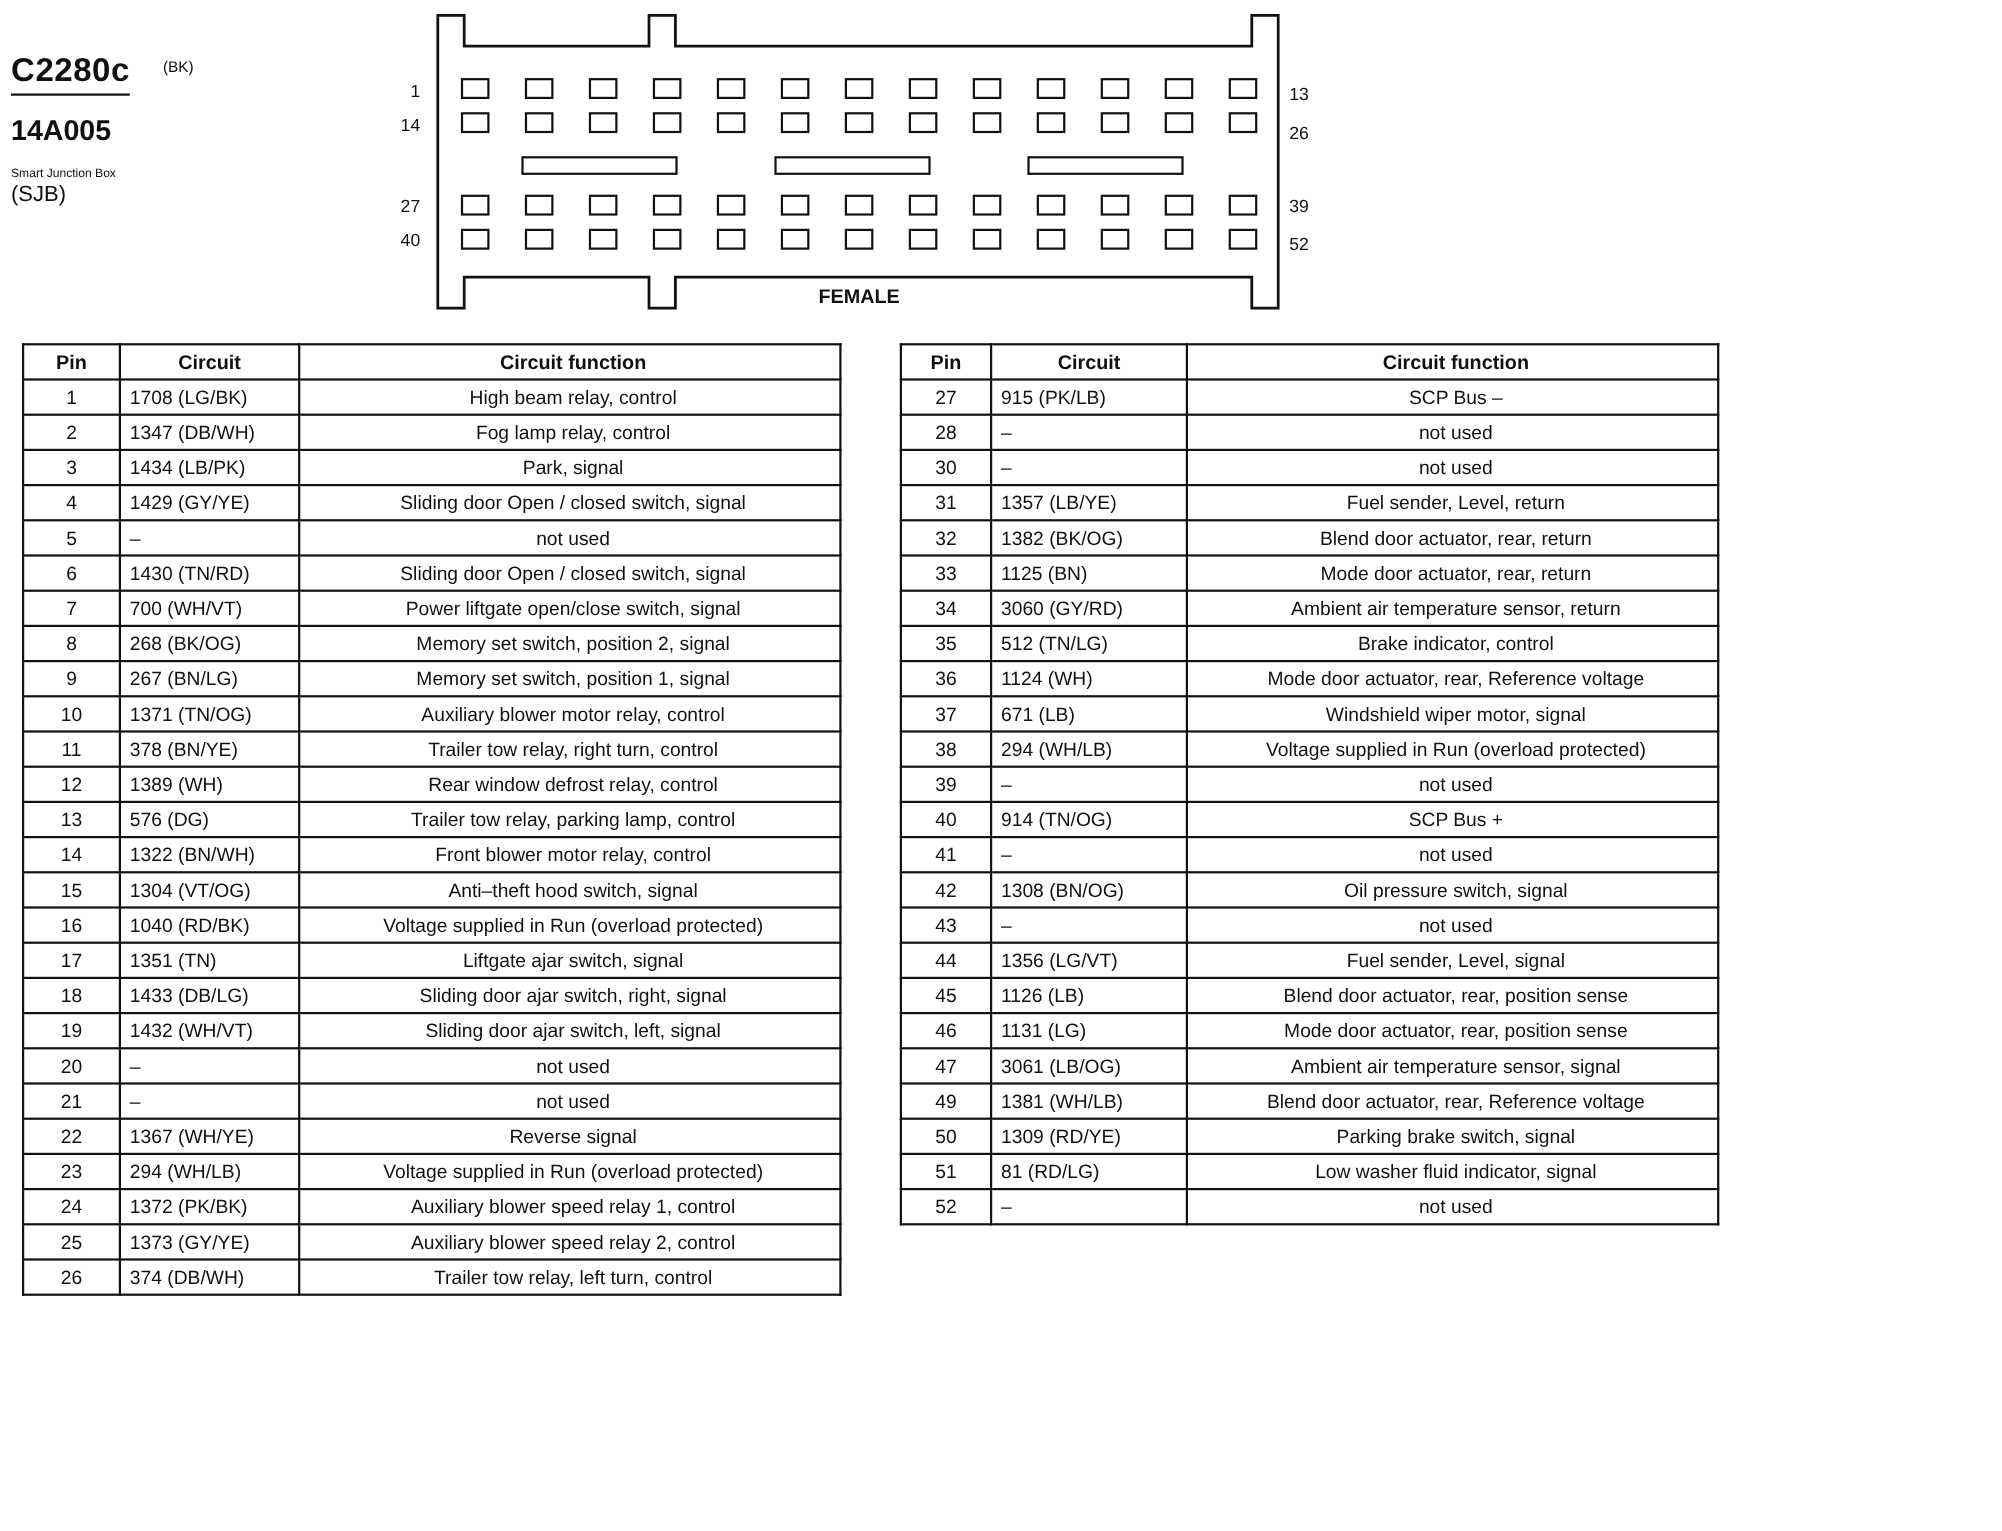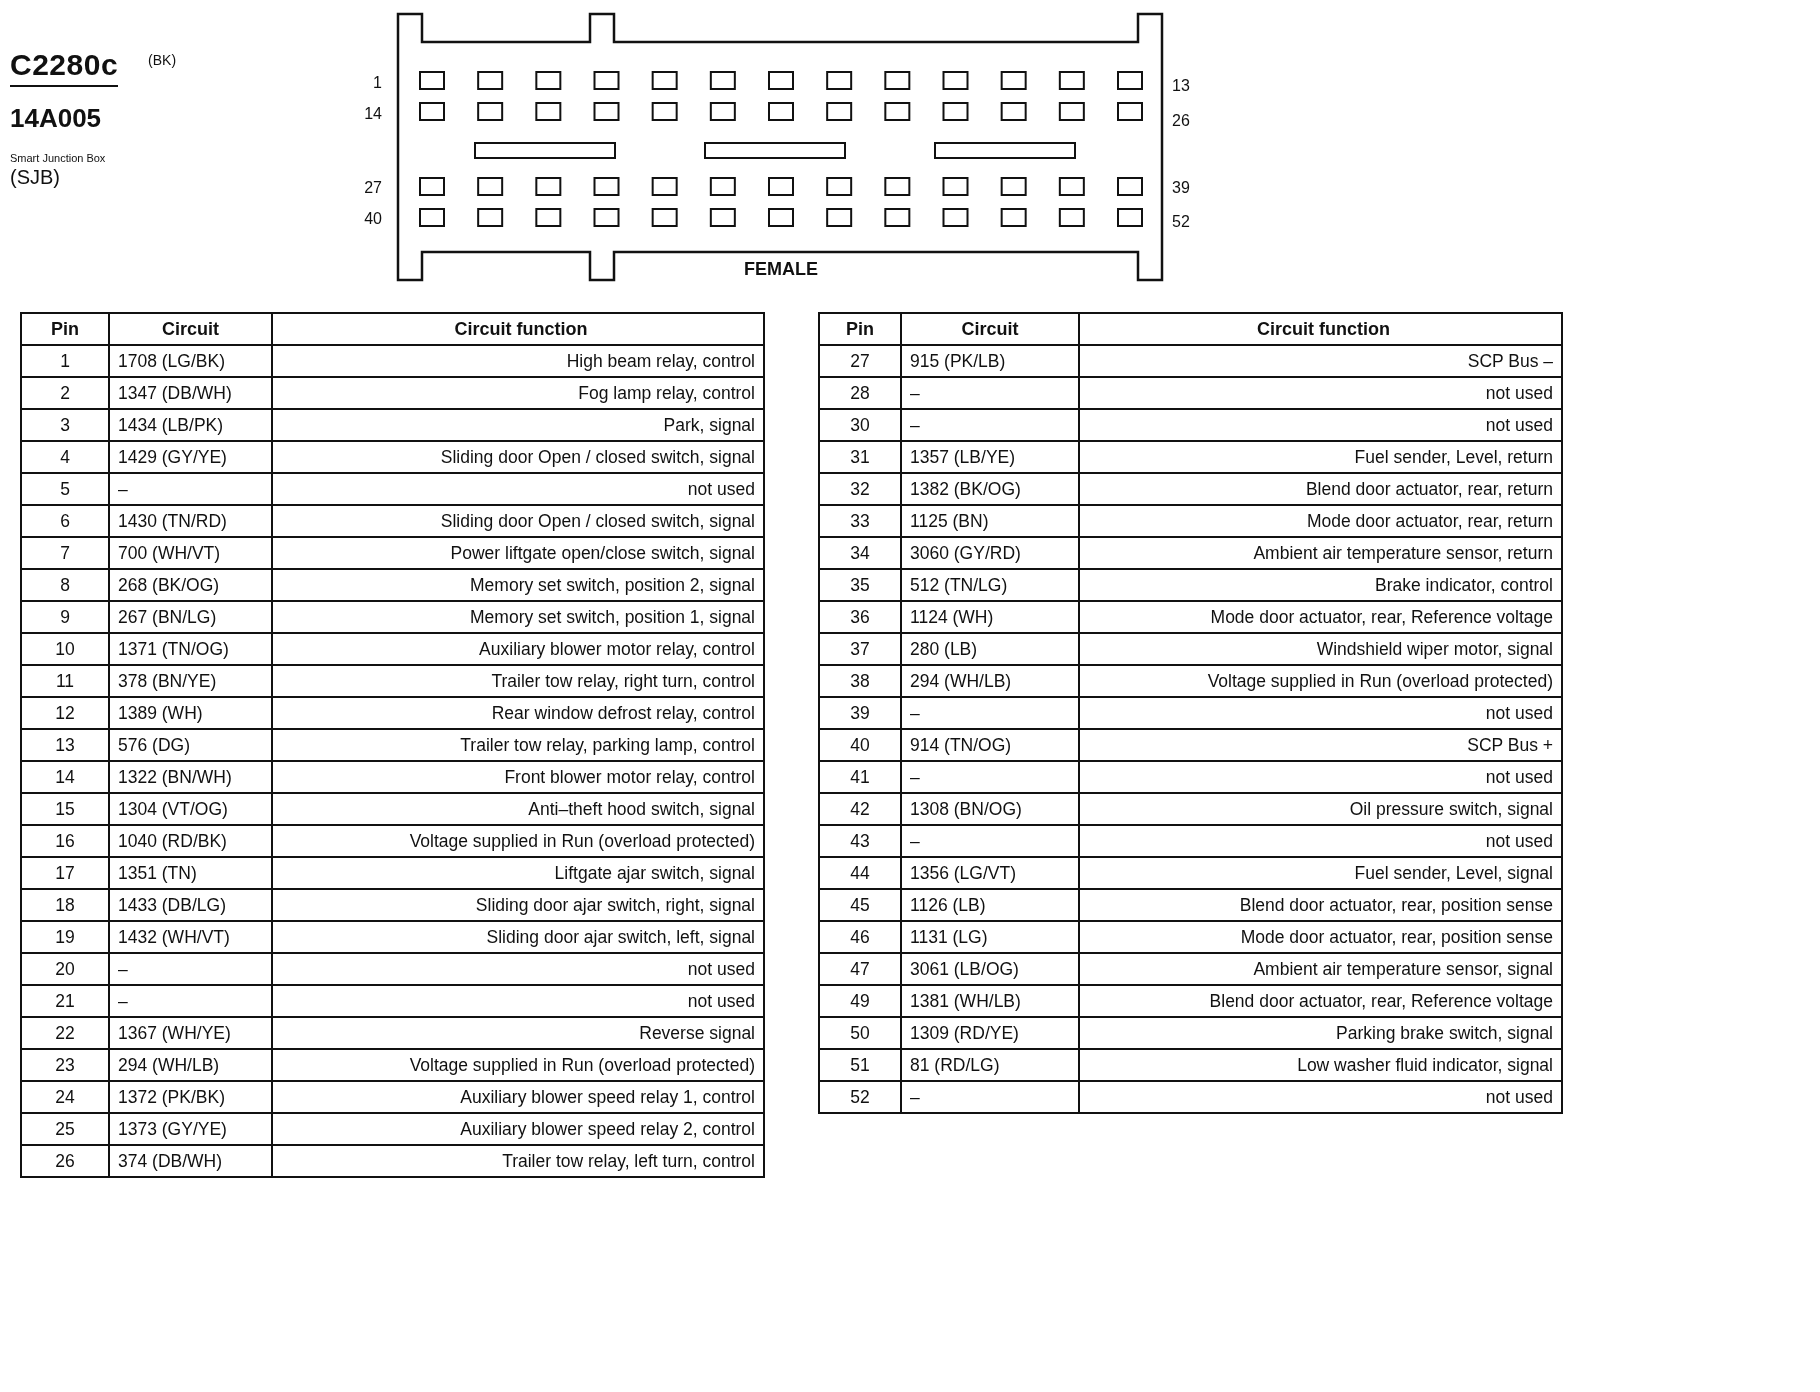--- a/index.html
+++ b/index.html
@@ -46,21 +46,21 @@
     padding: 1px 8px;
     height: 28px;
     overflow: hidden;
     white-space: nowrap;
   }
   table.tbl th { font-size: 18px; font-weight: bold; text-align: center; }
   .tbl-left  { left: 20px; }
   .tbl-right { left: 818px; }
   .col-pin      { width: 70px;  text-align: center; }
   .col-circuit  { width: 145px; }
-  .col-func     { text-align: right; padding-left: 14px !important; }
+  .col-func     { text-align: center; padding-left: 14px !important; }
   .tbl-right .col-pin     { width: 64px; }
   .tbl-right .col-circuit { width: 160px; }
 </style>
 </head>
 <body>
 
 <div class="page">
 
   <div class="hdr">
     <div class="cid-line">
@@ -335,21 +335,21 @@
           <td class="col-circuit">512 (TN/LG)</td>
           <td class="col-func">Brake indicator, control</td>
         </tr>
         <tr>
           <td class="col-pin">36</td>
           <td class="col-circuit">1124 (WH)</td>
           <td class="col-func">Mode door actuator, rear, Reference voltage</td>
         </tr>
         <tr>
           <td class="col-pin">37</td>
-          <td class="col-circuit">280 (LB)</td>
+          <td class="col-circuit">671 (LB)</td>
           <td class="col-func">Windshield wiper motor, signal</td>
         </tr>
         <tr>
           <td class="col-pin">38</td>
           <td class="col-circuit">294 (WH/LB)</td>
           <td class="col-func">Voltage supplied in Run (overload protected)</td>
         </tr>
         <tr>
           <td class="col-pin">39</td>
           <td class="col-circuit">–</td>

